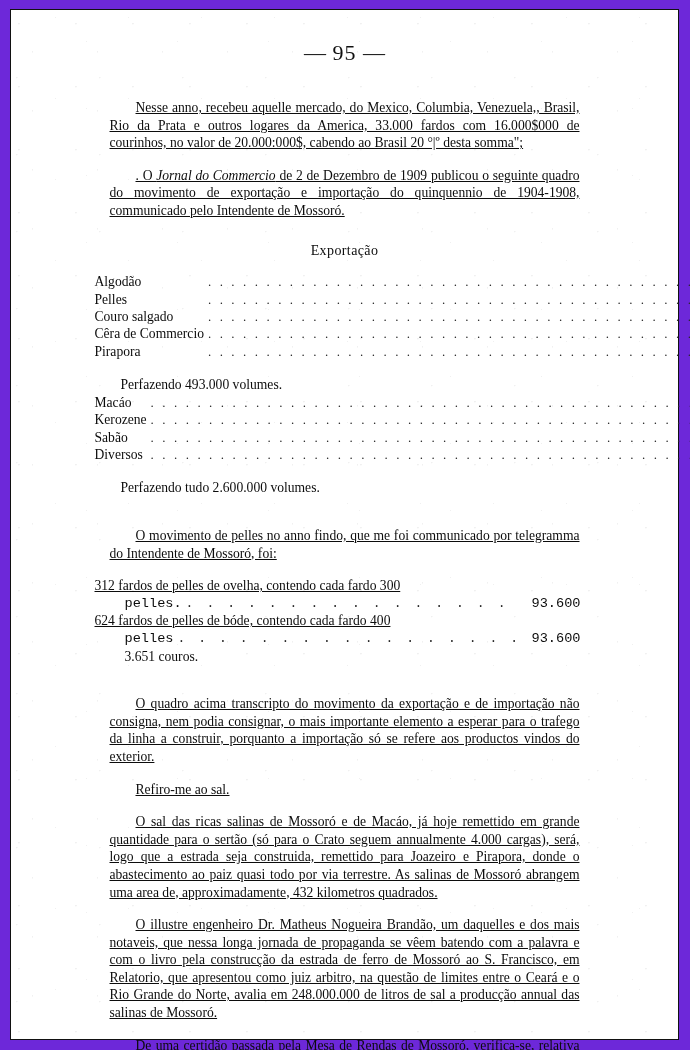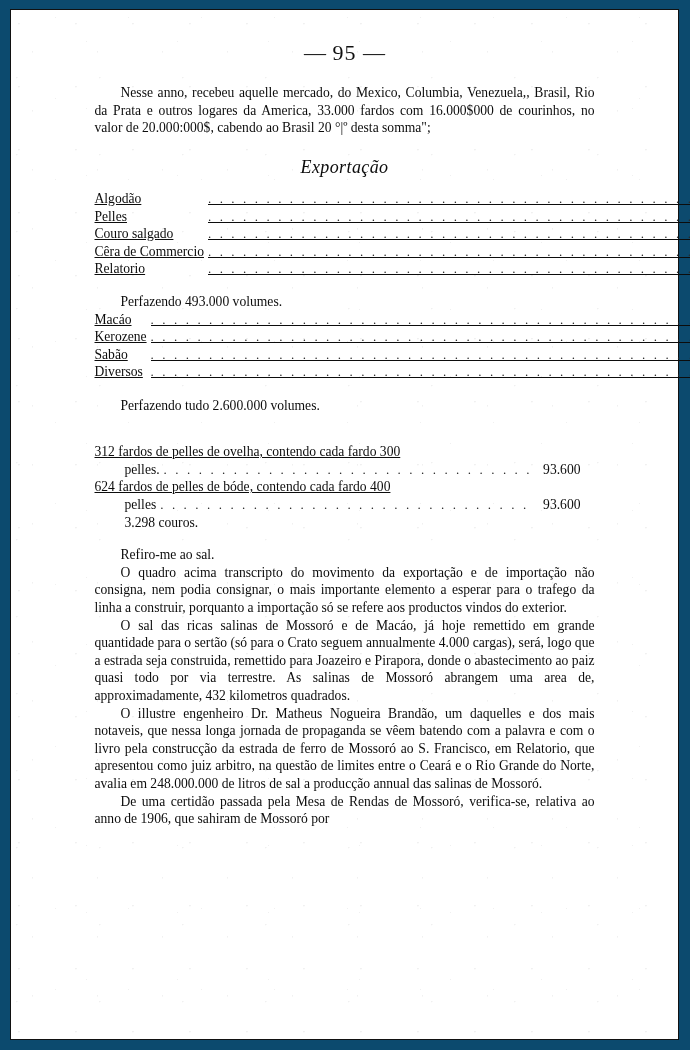--- a/index.html
+++ b/index.html
@@ -13,21 +13,21 @@
     overflow: hidden;
     font-family: "Liberation Serif", "DejaVu Serif", serif;
   }
 
   
   .scan-frame {
     position: absolute;
     left: 0; top: 0;
     width: 690px;
     height: 1050px;
-    background: #0c4a6e;
+    background: #6d28d9;
   }
   .page-sheet {
     position: absolute;
     left: 11px;
     top: 10px;
     width: 667px;
     height: 1029px;
     background: #ffffff;
     box-shadow: 0 0 0 1px #111;
   }
@@ -55,46 +55,45 @@
     margin: 0 auto;
     width: 500px;
     padding-top: 18px;
     color: #0c0c0c;
     font-size: 13.6px;
     line-height: 17.6px;
     text-align: justify;
   }
 
   p.para {
-    margin: 0;
+    margin: 15px;
     text-indent: 26px;
     text-align: justify;
+    text-decoration: underline;
   }
 
   .section-title {
     text-align: center;
-    font-style: italic;
-    font-size: 18px;
+    font-size: 14px;
     margin: 22px 0 14px 0;
     letter-spacing: 0.4px;
   }
 
   
   .goods-table {
     width: 100%;
     border-collapse: collapse;
     margin: 0;
   }
   .goods-table td {
     padding: 0;
     font-size: 13.6px;
     line-height: 17.4px;
     vertical-align: bottom;
     white-space: nowrap;
-    text-decoration: underline;
   }
   td.g-name {
     width: 1%;
     padding-right: 4px;
   }
   td.g-leader {
     width: 98%;
     overflow: hidden;
     position: relative;
   }
@@ -119,20 +118,21 @@
   .bale-head {
     margin: 0;
     text-indent: 0;
     text-decoration: underline;
   }
   .bale-cont {
     display: flex;
     align-items: flex-start;
     margin: 0;
     padding-left: 30px;
+    font-family: Liberation Mono, monospace;
   }
   .bale-cont .lbl { white-space: nowrap; padding-right: 4px; }
   .bale-cont .dots {
     flex: 1 1 auto;
     overflow: hidden;
     white-space: nowrap;
     letter-spacing: 2.6px;
     font-size: 13px;
     color: #2a2a2a;
   }
@@ -175,20 +175,21 @@
       <div class="folio">
         <span class="dash">—</span>
         <span>95</span>
         <span class="dash">—</span>
       </div>
 
       <div class="body-col">
 
         <p class="para">Nesse anno, recebeu aquelle mercado, do Mexico, Columbia, Venezuela,, Brasil, Rio da Prata e outros logares da America, 33.000 fardos com 16.000$000 de courinhos, no valor de 20.000:000$, cabendo ao Brasil 20 °|º desta somma";</p>
 
+        <p class="para"><span>. O </span><em class="it">Jornal do Commercio</em><span> de 2 de Dezembro de 1909 publicou o seguinte quadro do movimento de exportação e importação do quinquennio de 1904-1908, communicado pelo Intendente de Mossoró.</span></p>
 
         <div class="section-title">Exportação</div>
 
         <table class="goods-table">
           <tbody>
             <tr>
               <td class="g-name">Algodão</td>
               <td class="g-leader">
                   <span class="dots">. . . . . . . . . . . . . . . . . . . . . . . . . . . . . . . . . . . . . . . . . . . . . . . . . . . . . . . . . . . . . . . . . . . . . . . . . . . . . . . . . . . . . .</span>
                 </td>
@@ -209,21 +210,21 @@
 
             </tr>
             <tr>
               <td class="g-name">Cêra de Commercio</td>
               <td class="g-leader">
                   <span class="dots">. . . . . . . . . . . . . . . . . . . . . . . . . . . . . . . . . . . . . . . . . . . . . . . . . . . . . . . . . . . . . . . . . . . . . . . . . . . . . . . . . . . . . .</span>
                 </td>
 
             </tr>
             <tr>
-              <td class="g-name">Relatorio</td>
+              <td class="g-name">Pirapora</td>
               <td class="g-leader">
                   <span class="dots">. . . . . . . . . . . . . . . . . . . . . . . . . . . . . . . . . . . . . . . . . . . . . . . . . . . . . . . . . . . . . . . . . . . . . . . . . . . . . . . . . . . . . .</span>
                 </td>
 
             </tr>
           </tbody>
         </table>
 
         <p class="summary-line">Perfazendo 493.000 volumes.</p>
 
@@ -258,44 +259,45 @@
                 </td>
 
             </tr>
           </tbody>
         </table>
 
         <p class="summary-line">Perfazendo tudo 2.600.000 volumes.</p>
 
         <div class="gap-md"></div>
 
+        <p class="para">O movimento de pelles no anno findo, que me foi communicado por telegramma do Intendente de Mossoró, foi:</p>
 
         <div class="bales-block">
 
           <p class="bale-head">312 fardos de pelles de ovelha, contendo cada fardo 300</p>
           <div class="bale-cont">
             <span class="lbl">pelles.</span>
             <span class="dots">. . . . . . . . . . . . . . . . . . . . . . . . . . . . . . . . . . . . . . . . . . . . . . . . . . . . . . . . . . . . . . . . . . . . . . . . . . . . . . . . . . . . . .</span>
             <span class="val">93.600</span>
           </div>
 
           <p class="bale-head">624 fardos de pelles de bóde, contendo cada fardo 400</p>
           <div class="bale-cont">
             <span class="lbl">pelles</span>
             <span class="dots">. . . . . . . . . . . . . . . . . . . . . . . . . . . . . . . . . . . . . . . . . . . . . . . . . . . . . . . . . . . . . . . . . . . . . . . . . . . . . . . . . . . . . .</span>
             <span class="val">93.600</span>
           </div>
 
-          <p class="bale-tail">3.298 couros.</p>
+          <p class="bale-tail">3.651 couros.</p>
         </div>
 
         <div class="gap-md"></div>
 
+        <p class="para">O quadro acima transcripto do movimento da exportação e de importação não consigna, nem podia consignar, o mais importante elemento a esperar para o trafego da linha a construir, porquanto a importação só se refere aos productos vindos do exterior.</p>
         <p class="para">Refiro-me ao sal.</p>
-        <p class="para">O quadro acima transcripto do movimento da exportação e de importação não consigna, nem podia consignar, o mais importante elemento a esperar para o trafego da linha a construir, porquanto a importação só se refere aos productos vindos do exterior.</p>
         <p class="para">O sal das ricas salinas de Mossoró e de Macáo, já hoje remettido em grande quantidade para o sertão (só para o Crato seguem annualmente 4.000 cargas), será, logo que a estrada seja construida, remettido para Joazeiro e Pirapora, donde o abastecimento ao paiz quasi todo por via terrestre. As salinas de Mossoró abrangem uma area de, approximadamente, 432 kilometros quadrados.</p>
         <p class="para">O illustre engenheiro Dr. Matheus Nogueira Brandão, um daquelles e dos mais notaveis, que nessa longa jornada de propaganda se vêem batendo com a palavra e com o livro pela construcção da estrada de ferro de Mossoró ao S. Francisco, em Relatorio, que apresentou como juiz arbitro, na questão de limites entre o Ceará e o Rio Grande do Norte, avalia em 248.000.000 de litros de sal a producção annual das salinas de Mossoró.</p>
         <p class="para">De uma certidão passada pela Mesa de Rendas de Mossoró, verifica-se, relativa ao anno de 1906, que sahiram de Mossoró por</p>
 
       </div>
     </div>
     <div class="speckle"></div>
   </div>
 </div>
 

